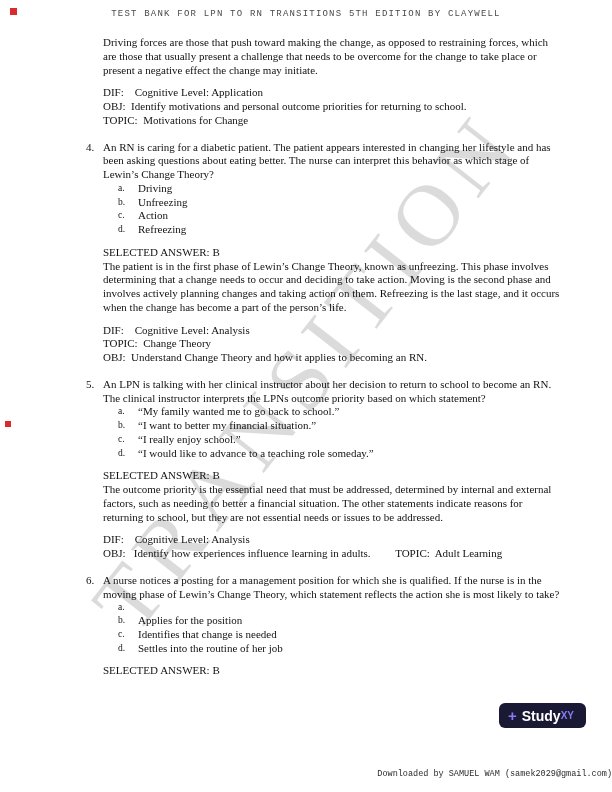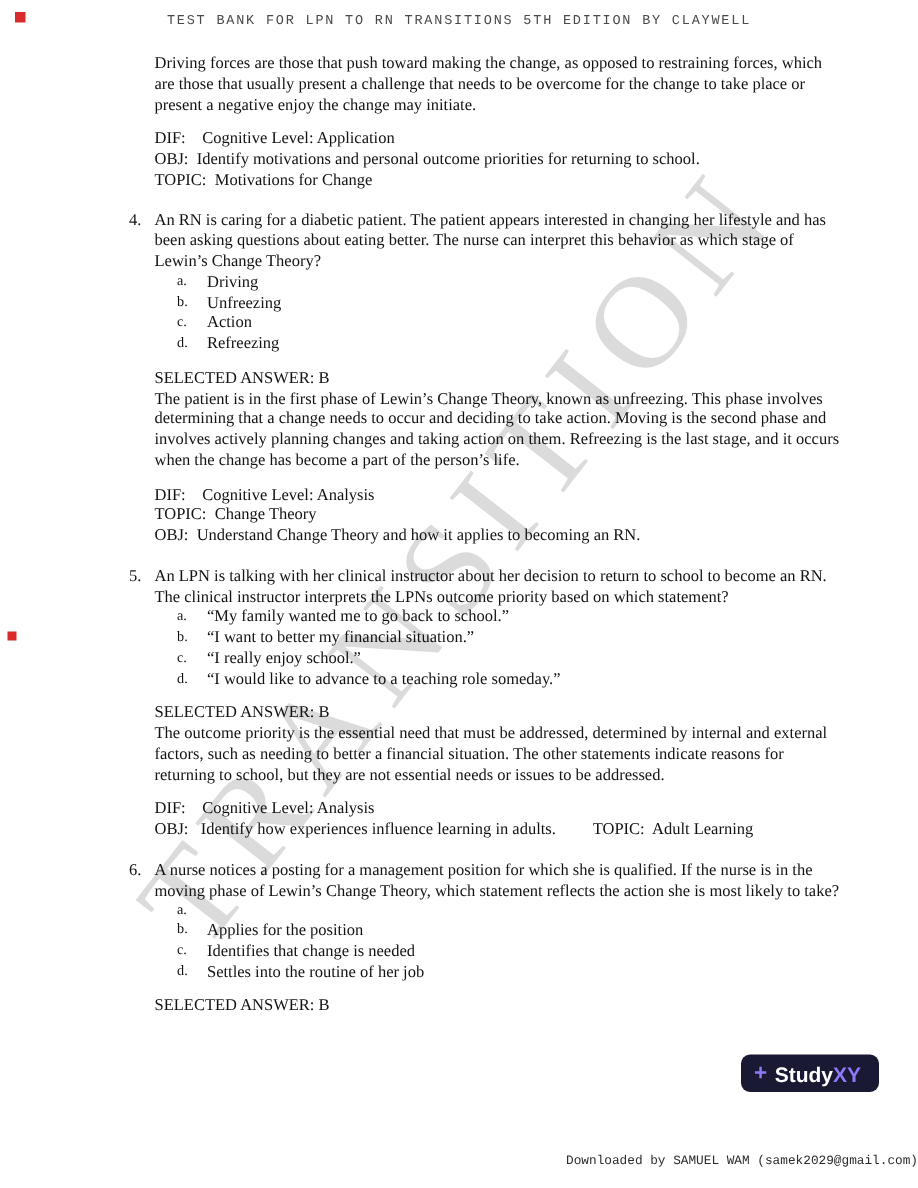--- a/index.html
+++ b/index.html
@@ -58,42 +58,42 @@
     position:absolute;right:26px;bottom:64px;
     display:flex;align-items:center;
     background:#191933;
     border-radius:6px;
     padding:5px 12px 5px 9px;
     font-family:"Liberation Sans", sans-serif;
     z-index:3;
   }
   .brand-plus{color:#8d79f6;font-size:15px;font-weight:700;margin-right:5px;line-height:1;}
   .brand-study{color:#ffffff;font-size:14px;font-weight:700;line-height:1;}
-  .brand-xy{color:#8d79f6;font-size:14px;font-weight:700;line-height:1;}
+  .brand-xy{color:#8d79f6;font-size:10px;font-weight:700;line-height:1;}
   .footer{
     position:absolute;bottom:12px;left:0;right:0;
     text-align:right;
     font-family:Liberation Mono, monospace;
     font-size:8.5px;
     color:#2b2b2b;
     z-index:2;
   }
 </style>
 </head>
 <body>
 
 <div class="page">
   <div class="marker marker-tl"></div>
   <div class="marker marker-left"></div>
   <div class="watermark">TRANSITION</div>
   <div class="header">TEST BANK FOR LPN TO RN TRANSITIONS 5TH EDITION BY CLAYWELL</div>
 
   <div class="content">
 
-    <p class="para">Driving forces are those that push toward making the change, as opposed to restraining forces, which are those that usually present a challenge that needs to be overcome for the change to take place or present a negative enjoy the change may initiate.</p>
+    <p class="para">Driving forces are those that push toward making the change, as opposed to restraining forces, which are those that usually present a challenge that needs to be overcome for the change to take place or present a negative effect the change may initiate.</p>
     <div class="meta-block">
       <div class="meta">DIF:    Cognitive Level: Application</div>
       <div class="meta">OBJ:  Identify motivations and personal outcome priorities for returning to school.</div>
       <div class="meta">TOPIC:  Motivations for Change</div>
     </div>
 
     <div class="question">
       <span class="qnum">4.</span>
       <div class="stem">An RN is caring for a diabetic patient. The patient appears interested in changing her lifestyle and has been asking questions about eating better. The nurse can interpret this behavior as which stage of Lewin’s Change Theory?</div>
       <div class="options">

